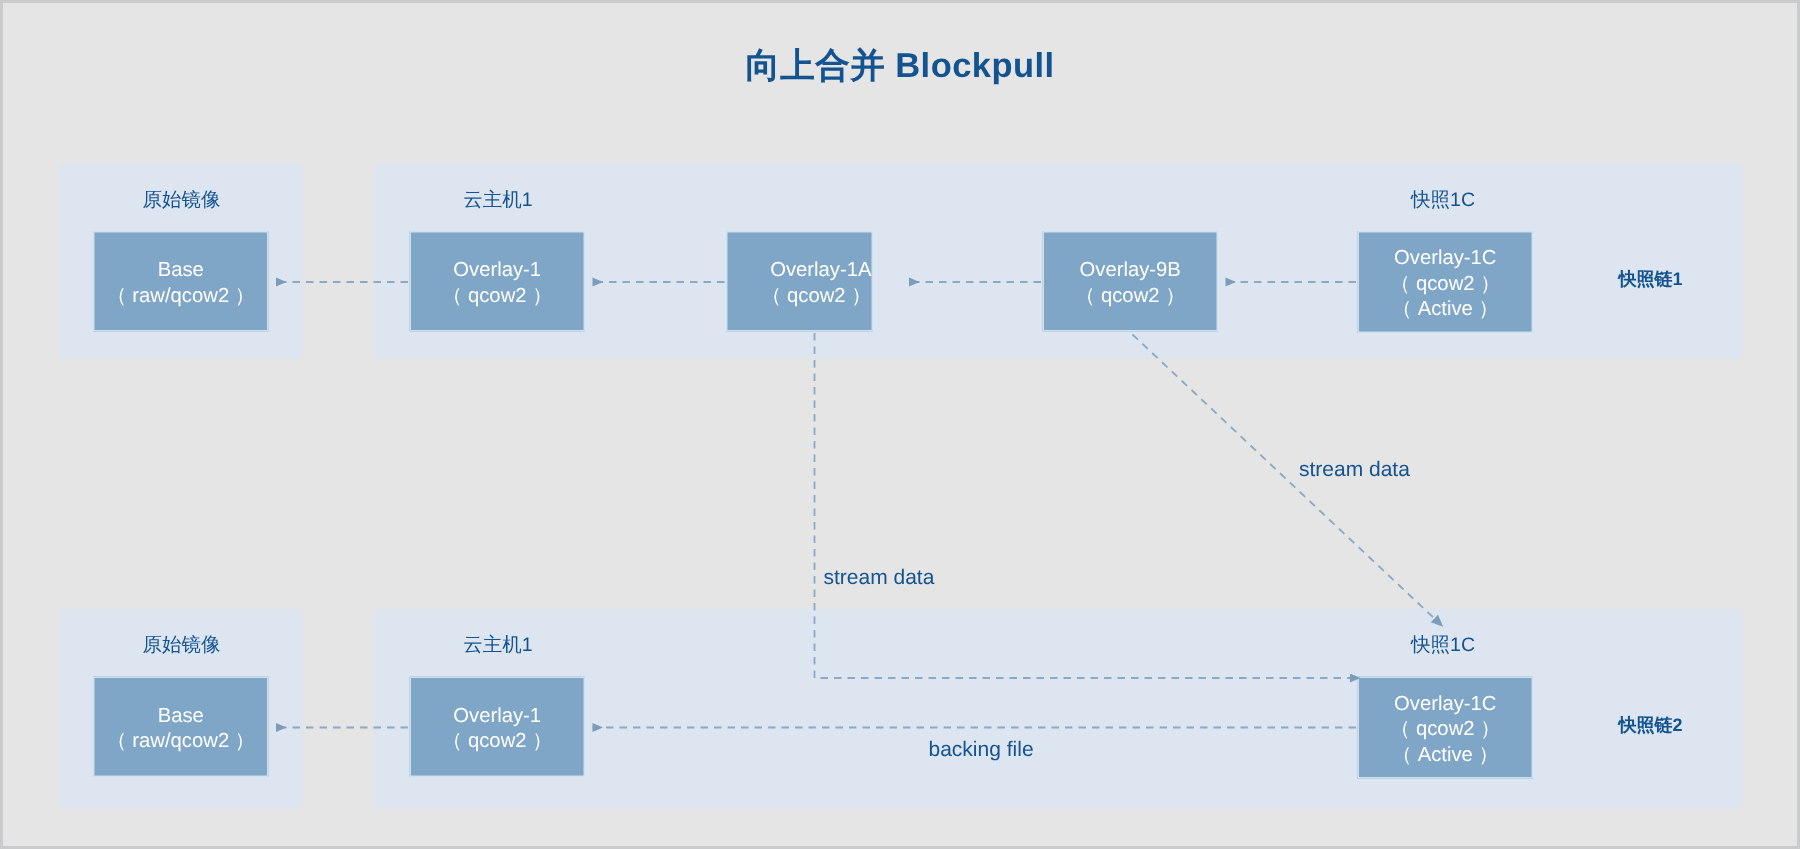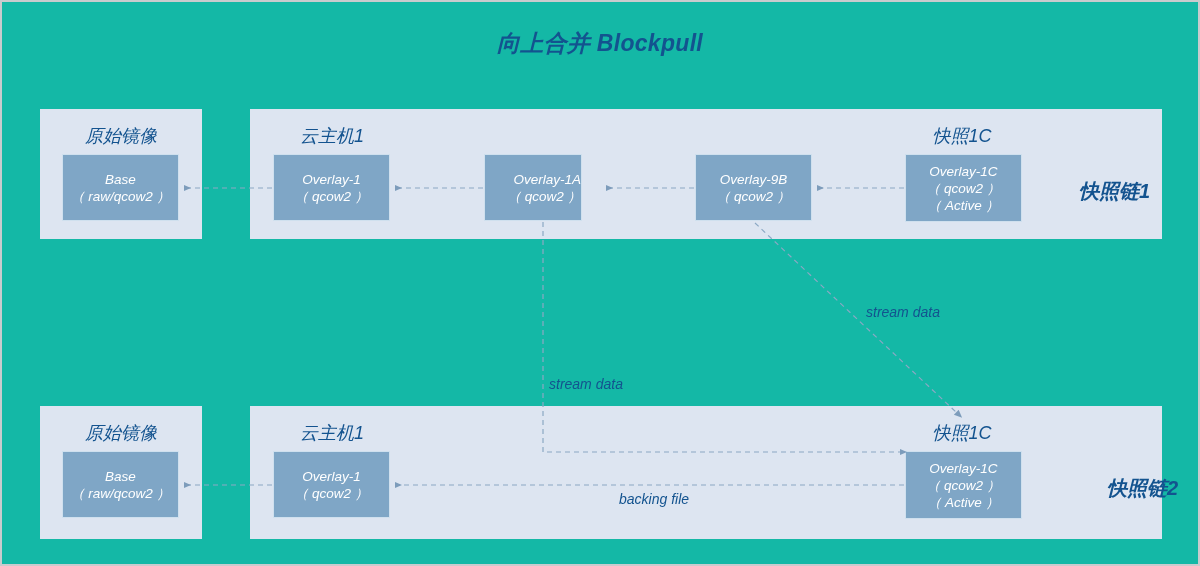--- a/index.html
+++ b/index.html
@@ -12,63 +12,62 @@
     font-family: "Liberation Sans", "DejaVu Sans", sans-serif;
     background: #c9cbcd;
     overflow: hidden;
   }
   #canvas {
     position: absolute;
     left: 2px;
     top: 2px;
     width: 1196px;
     height: 562px;
-    background: #14b8a6;
+    background: #e5e5e5;
     overflow: hidden;
-    font-style: italic;
   }
   #diagram-title {
     position: absolute;
     left: 0;
     top: 26px;
     width: 1196px;
     text-align: center;
     font-size: 23px;
     font-weight: bold;
     color: #13538f;
     letter-spacing: 0.3px;
   }
   .panel {
     position: absolute;
     background: #dde5f1;
   }
   .panel-label {
     position: absolute;
-    font-size: 18px;
+    font-size: 13px;
     color: #13538f;
     text-align: center;
     white-space: nowrap;
   }
   .node-box {
     position: absolute;
     background: #7fa6c6;
     border: 1px solid #cfe0ee;
     color: #ffffff;
     font-size: 13.5px;
     line-height: 17px;
     display: flex;
     flex-direction: column;
     align-items: center;
     justify-content: center;
     text-align: center;
     box-sizing: border-box;
   }
   .chain-label {
     position: absolute;
-    font-size: 20px;
+    font-size: 12px;
     font-weight: bold;
     color: #13538f;
     white-space: nowrap;
     text-align: center;
   }
   .edge-label {
     position: absolute;
     font-size: 14px;
     color: #13538f;
     white-space: nowrap;
@@ -140,21 +139,21 @@
     <span>Overlay-1</span>
     <span>（ qcow2 ）</span>
   </div>
 
   <div class="node-box" style="left:903px; top:449px; width:117px; height:68px;">
     <span>Overlay-1C</span>
     <span>（ qcow2 ）</span>
     <span>（ Active ）</span>
   </div>
 
-  <div class="chain-label" style="left:1077px; top:473px;margin-left:28px;">快照链2</div>
+  <div class="chain-label" style="left:1077px; top:473px;">快照链2</div>
 
   <svg id="edges" viewBox="0 0 1196 562" xmlns="http://www.w3.org/2000/svg">
     <defs>
       <marker id="arrow-left" markerWidth="8" markerHeight="8" refX="7" refY="3" orient="auto" markerUnits="userSpaceOnUse">
         <path d="M7,0 L0,3 L7,6 z" fill="#7d9cbb"></path>
       </marker>
       <marker id="arrow-right" markerWidth="8" markerHeight="8" refX="1" refY="3" orient="auto" markerUnits="userSpaceOnUse">
         <path d="M1,0 L8,3 L1,6 z" fill="#7d9cbb"></path>
       </marker>
       <marker id="arrow-diag" markerWidth="9" markerHeight="9" refX="2" refY="3.5" orient="auto" markerUnits="userSpaceOnUse">

